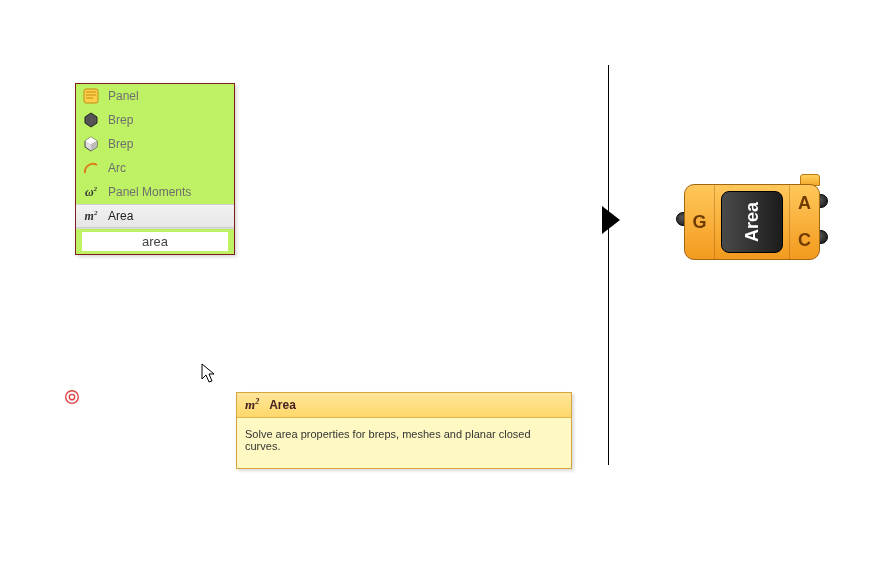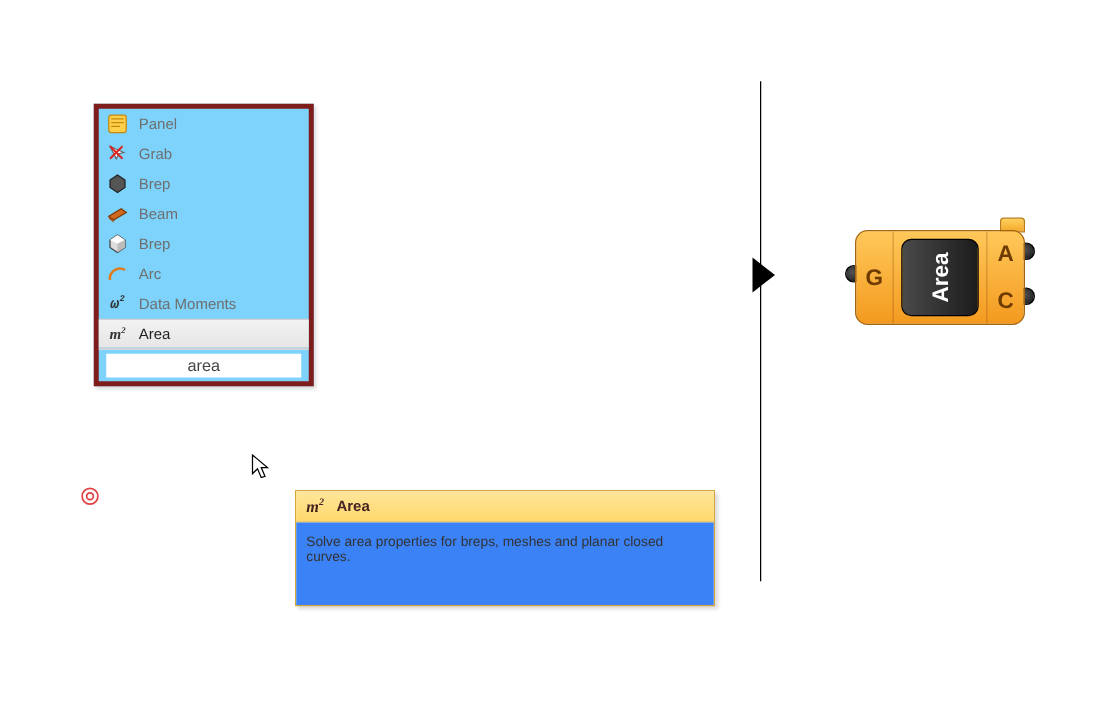--- a/index.html
+++ b/index.html
@@ -17,23 +17,23 @@
     position: absolute;
     top: 388px; left: 63px;
     width: 18px; height: 18px;
   }
   .target svg { width: 100%; height: 100%; }
 
   .menu {
     position: absolute;
     top: 83px;
     left: 75px;
-    width: 176px;
-    background: #7dd3fc;
-    border: 4px solid #7f1d1d;
+    width: 160px;
+    background: #bef264;
+    border: 1px solid #7f1d1d;
     box-shadow: 2px 2px 3px rgba(0,0,0,0.15);
     display: flex;
     flex-direction: column;
   }
   .menu-item {
     display: flex;
     align-items: center;
     height: 24px;
     padding: 0 6px;
     color: #6e6e6e;
@@ -91,22 +91,22 @@
     padding: 4px 8px;
     display: flex;
     align-items: center;
     gap: 10px;
     color: #422;
     font-weight: bold;
   }
   .tooltip-head .ticon { font-style: italic; font-family: Georgia, serif; font-weight: bold; font-size: 13px; }
   .tooltip-head .ticon sup { font-size: 8px; }
   .tooltip-body {
-    background: #3b82f6;
-    padding: 10px 8px 32px 8px;
+    background: #fef9c3;
+    padding: 10px 8px 16px 8px;
     color: #333;
     font-size: 11px;
   }
 
   .separator {
     position: absolute;
     top: 65px;
     left: 608px;
     width: 1px;
     height: 400px;
@@ -203,43 +203,24 @@
       <svg viewBox="0 0 18 18">
           <rect x="2" y="2" width="14" height="14" rx="2" fill="#ffcf4a" stroke="#c28a12"></rect>
           <path d="M4 5h10M4 8h10M4 11h7" stroke="#c28a12" stroke-width="1"></path>
         </svg>
     </span>
     <span class="menu-label">Panel</span>
   </div>
   <div class="menu-item">
     <span class="menu-icon">
       <svg viewBox="0 0 18 18">
-          <path d="M3 3 L8 13 L10 9 L14 8 Z" fill="#fff" stroke="#666"></path>
-          <line x1="3" y1="3" x2="13" y2="13" stroke="#d22" stroke-width="1.5"></line>
-          <line x1="13" y1="3" x2="3" y2="13" stroke="#d22" stroke-width="1.5"></line>
-        </svg>
-    </span>
-    <span class="menu-label">Grab</span>
-  </div>
-  <div class="menu-item">
-    <span class="menu-icon">
-      <svg viewBox="0 0 18 18">
           <polygon points="9,2 15,6 15,12 9,16 3,12 3,6" fill="#555" stroke="#222"></polygon>
         </svg>
     </span>
     <span class="menu-label">Brep</span>
-  </div>
-  <div class="menu-item">
-    <span class="menu-icon">
-      <svg viewBox="0 0 18 18">
-          <path d="M2 11 L12 5 L16 8 L6 14 Z" fill="#d0691b" stroke="#7a3a0a"></path>
-          <path d="M2 11 L6 14 L6 16 L2 13 Z" fill="#a0521b"></path>
-        </svg>
-    </span>
-    <span class="menu-label">Beam</span>
   </div>
   <div class="menu-item">
     <span class="menu-icon">
       <svg viewBox="0 0 18 18">
           <polygon points="9,2 15,6 15,12 9,16 3,12 3,6" fill="#ddd" stroke="#444"></polygon>
           <polygon points="9,2 15,6 9,9 3,6" fill="#fff"></polygon>
           <polygon points="9,9 15,6 15,12 9,16" fill="#bbb"></polygon>
         </svg>
     </span>
     <span class="menu-label">Brep</span>
@@ -247,23 +228,23 @@
   <div class="menu-item">
     <span class="menu-icon">
       <svg viewBox="0 0 18 18">
           <path d="M3 14 A8 8 0 0 1 15 6" fill="none" stroke="#e07a1a" stroke-width="2"></path>
         </svg>
     </span>
     <span class="menu-label">Arc</span>
   </div>
   <div class="menu-item">
     <span class="menu-icon">
-      <span style="font-family:Liberation Mono, monospace;font-style:italic;font-weight:bold;color:#333;font-size:12px;">ω<sup style="font-size:7px;">2</sup></span>
-    </span>
-    <span class="menu-label">Data Moments</span>
+      <span style="font-family:Liberation Serif, serif;font-style:italic;font-weight:bold;color:#333;font-size:12px;">ω<sup style="font-size:7px;">2</sup></span>
+    </span>
+    <span class="menu-label">Panel Moments</span>
   </div>
   <div class="menu-item selected">
     <span class="menu-icon">
       <span style="font-family:Georgia,serif;font-style:italic;font-weight:bold;color:#333;font-size:12px;">m<sup style="font-size:7px;">2</sup></span>
     </span>
     <span class="menu-label">Area</span>
   </div>
   <div class="search-row">
     <input class="search-input" type="text" value="area" style="">
   </div>

